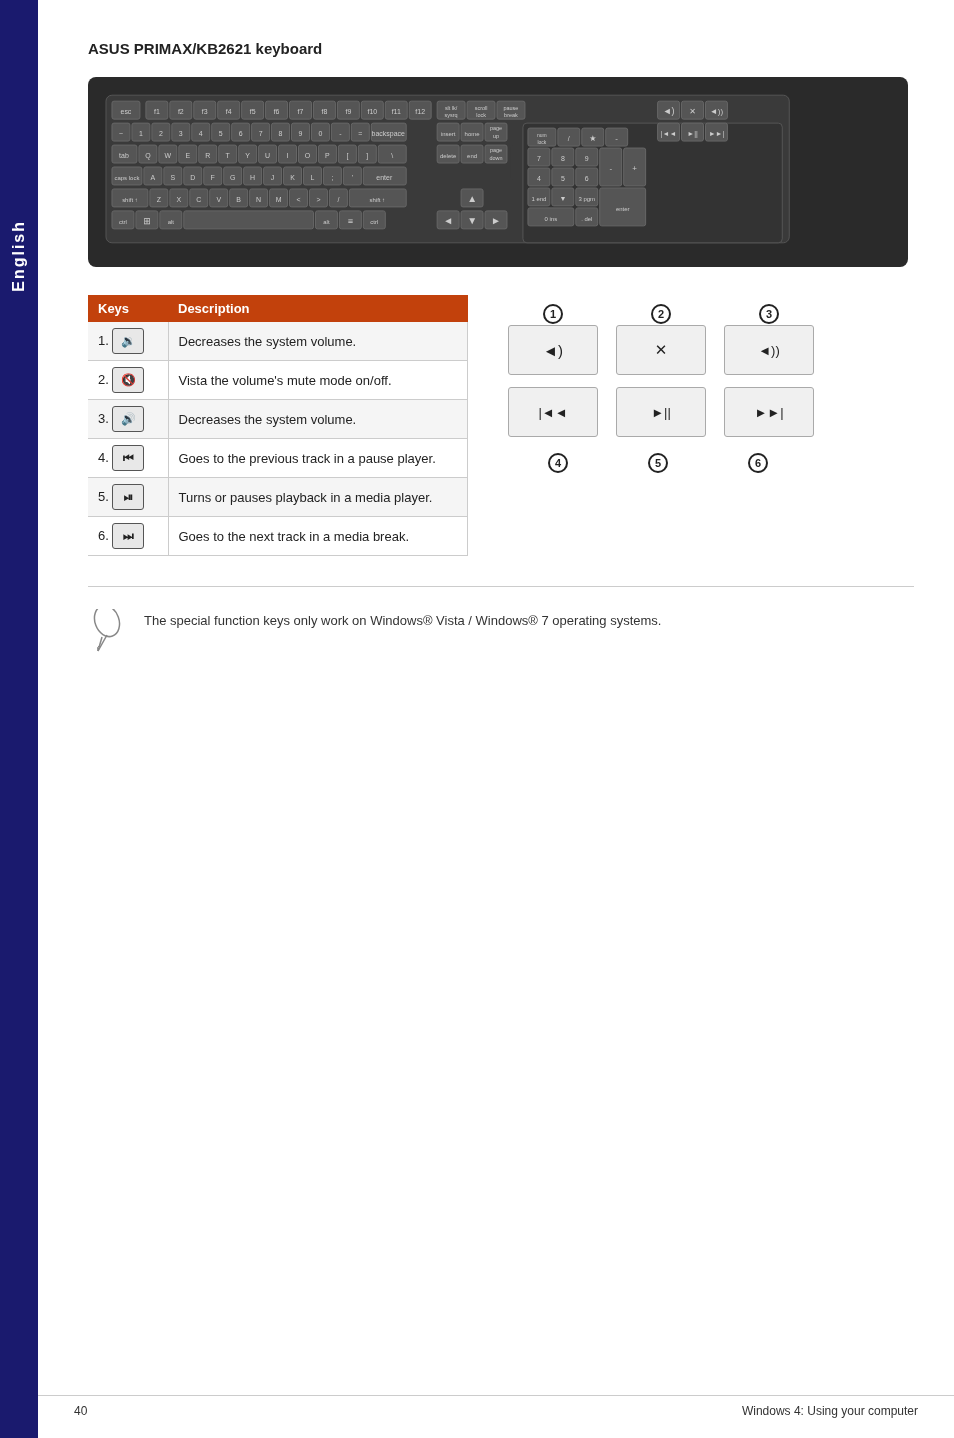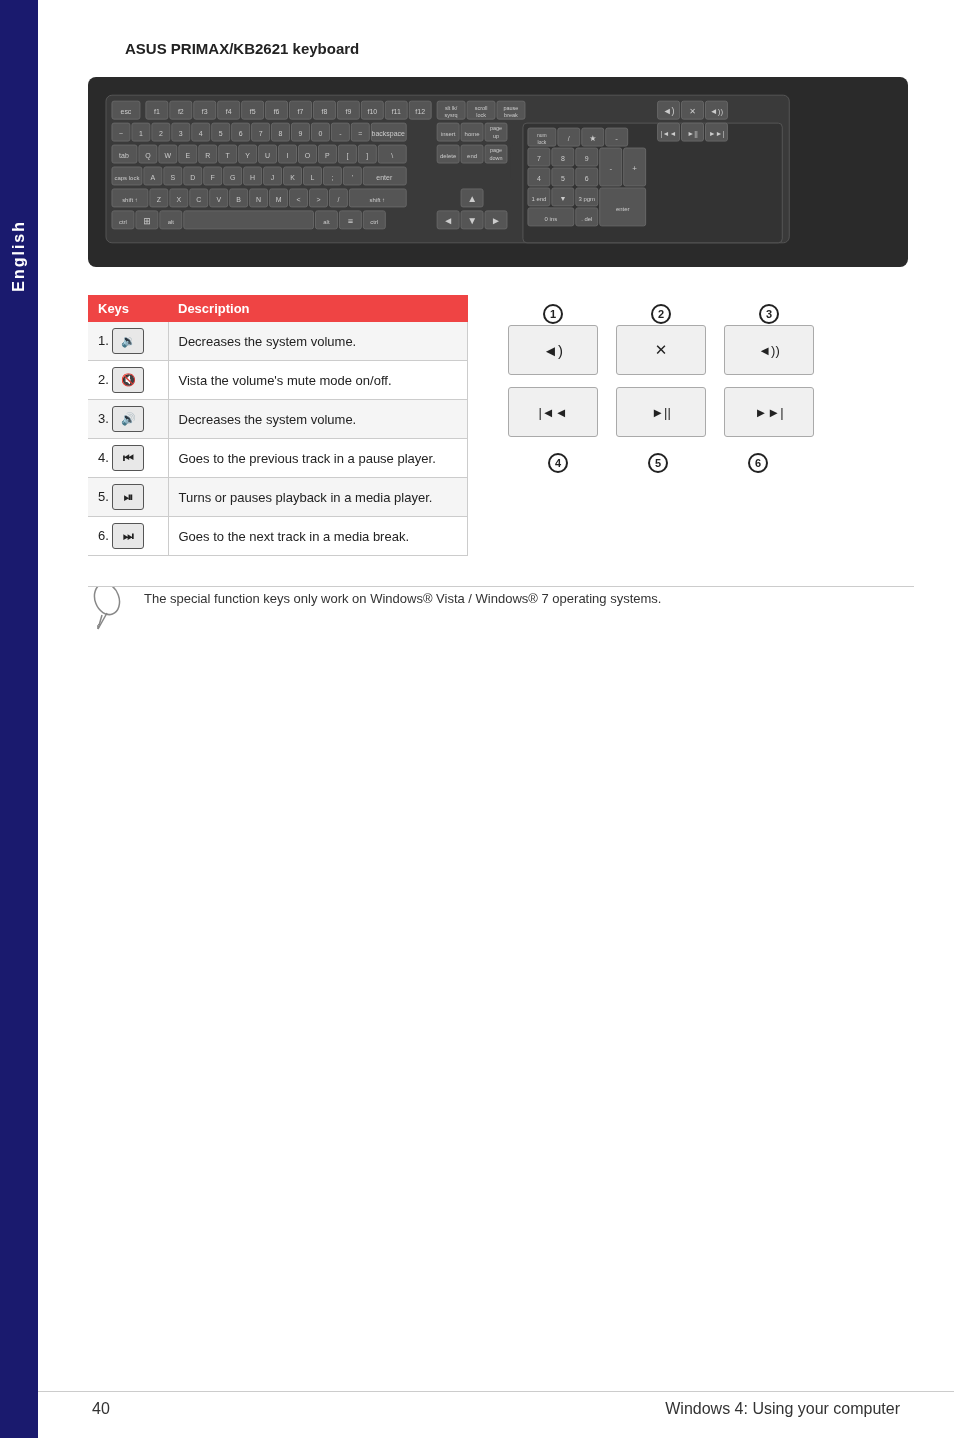--- a/index.html
+++ b/index.html
@@ -39,21 +39,20 @@
     .main {
       margin-left: 38px;
       padding: 40px 40px 40px 50px;
     }
 
     
     .page-title {
       font-size: 15px;
       font-weight: bold;
       margin-bottom: 20px;
-      margin-left: 37px;
     }
 
     
     .keyboard-wrapper {
       background: #2a2a2a;
       border-radius: 8px;
       padding: 16px;
       margin-bottom: 28px;
       width: 820px;
       position: relative;
@@ -67,21 +66,21 @@
       margin-bottom: 30px;
     }
 
     
     .keys-table {
       border-collapse: collapse;
       width: 380px;
       font-size: 13px;
     }
     .keys-table th {
-      background: #ef4444;
+      background: #c2410c;
       color: #fff;
       padding: 6px 10px;
       text-align: left;
       font-size: 13px;
     }
     .keys-table td {
       padding: 6px 10px;
       border-bottom: 1px solid #ccc;
       border-right: 1px solid #ccc;
       vertical-align: middle;
@@ -110,21 +109,21 @@
       width: 320px;
       position: relative;
     }
 
     
     .note-section {
       display: flex;
       align-items: flex-start;
       gap: 16px;
       border-top: 1px solid #ccc;
-      padding-top: 0;
+      padding-top: 22px;
       margin-top: 10px;
     }
     .note-icon {
       font-size: 32px;
       color: #555;
       min-width: 40px;
     }
     .note-text {
       font-size: 13px;
       color: #333;
@@ -132,22 +131,22 @@
     }
 
     
     .footer {
       position: absolute;
       bottom: 20px;
       left: 38px;
       right: 0;
       display: flex;
       justify-content: space-between;
-      padding: 0 54px;
-      font-size: 16px;
+      padding: 0 36px;
+      font-size: 12px;
       color: #333;
       border-top: 1px solid #ccc;
       padding-top: 8px;
     }
 
     
     .kb-canvas {
       width: 100%;
       height: 155px;
     }

